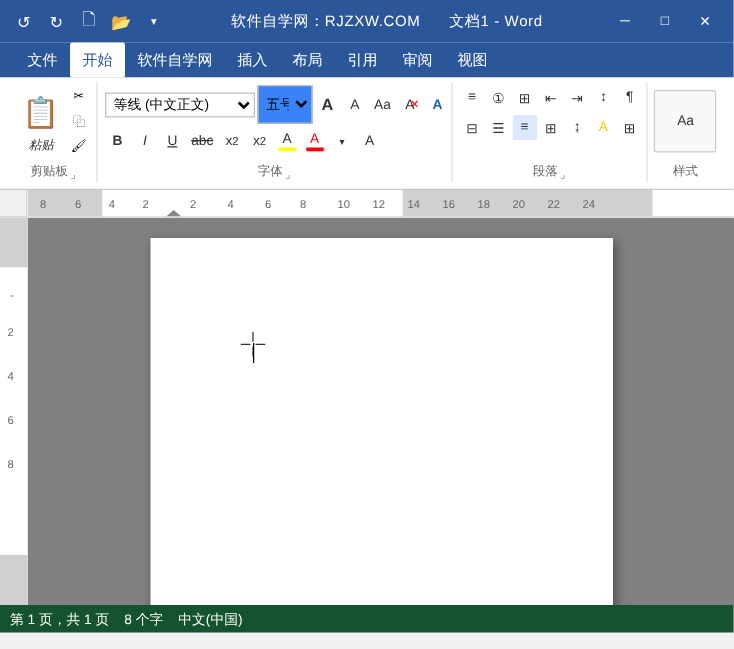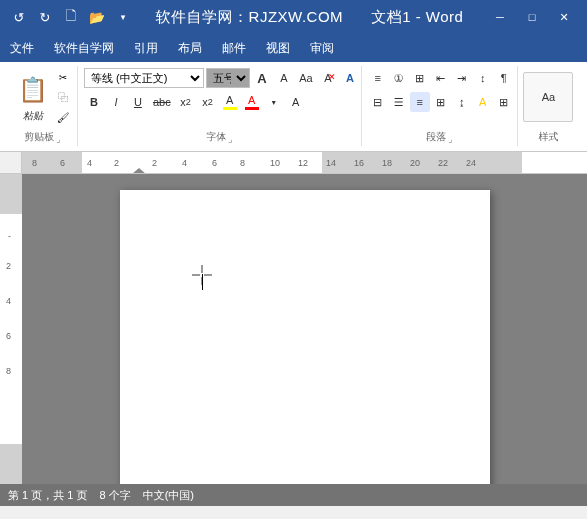--- a/index.html
+++ b/index.html
@@ -37,21 +37,21 @@
       cursor: pointer;
       display: flex;
       align-items: center;
       justify-content: center;
       font-size: 13px;
       border-radius: 2px;
     }
     .title-center {
       flex: 1;
       text-align: center;
-      font-size: 15px;
+      font-size: 12px;
       color: white;
       letter-spacing: 0.5px;
     }
     .window-controls {
       display: flex;
       gap: 2px;
     }
     .win-btn {
       width: 30px;
       height: 22px;
@@ -62,21 +62,21 @@
       font-size: 11px;
       border-radius: 2px;
     }
 
     
     .menu-bar {
       background: #2b579a;
       height: 28px;
       display: flex;
       align-items: center;
-      padding: 0 0;
+      padding: 0 12px;
     }
     .menu-item {
       height: 28px;
       padding: 0 10px;
       display: flex;
       align-items: center;
       color: white;
       font-size: 12px;
       cursor: pointer;
       border-radius: 2px;
@@ -183,25 +183,25 @@
     .font-select {
       height: 20px;
       font-size: 11px;
       border: 1px solid #c0c0c0;
       padding: 0 2px;
       background: white;
       cursor: pointer;
       width: 120px;
     }
     .size-select {
-      height: 20px;
+      height: 31px;
       font-size: 11px;
       border: 1px solid #c0c0c0;
       padding: 0 2px;
-      background: #a3a3a3;
+      background: #3b82f6;
       cursor: pointer;
       width: 44px;
     }
     .ribbon-btn {
       height: 20px;
       min-width: 20px;
       border: 1px solid transparent;
       background: transparent;
       cursor: pointer;
       font-size: 11px;
@@ -272,21 +272,21 @@
       vertical-align: middle;
       animation: blink 1s step-end infinite;
     }
     @keyframes blink {
       0%, 100% { opacity: 1; }
       50% { opacity: 0; }
     }
 
     
     .status-bar {
-      background: #737373;
+      background: #14532d;
       height: 22px;
       display: flex;
       align-items: center;
       padding: 0 8px;
       color: white;
       font-size: 11px;
       gap: 12px;
     }
     .status-item {
       display: flex;
@@ -324,26 +324,27 @@
   </div>
   <div class="window-controls">
     <button class="win-btn">─</button>
     <button class="win-btn">□</button>
     <button class="win-btn close">✕</button>
   </div>
 </div>
 
 <div class="menu-bar">
   <div class="menu-item">文件</div>
+  <div class="menu-item active">开始</div>
   <div class="menu-item">软件自学网</div>
+  <div class="menu-item">插入</div>
+  <div class="menu-item">布局</div>
   <div class="menu-item">引用</div>
-  <div class="menu-item">布局</div>
-  <div class="menu-item">邮件</div>
+  <div class="menu-item">审阅</div>
   <div class="menu-item">视图</div>
-  <div class="menu-item">审阅</div>
 </div>
 
 <div class="ribbon">
   <div class="ribbon-groups">
 
     <div class="ribbon-group clipboard-group">
       <div class="group-content">
         <button class="paste-btn">
           <div class="paste-icon">📋</div>
           <span style="font-size:10px;font-style:italic;">粘贴</span>

